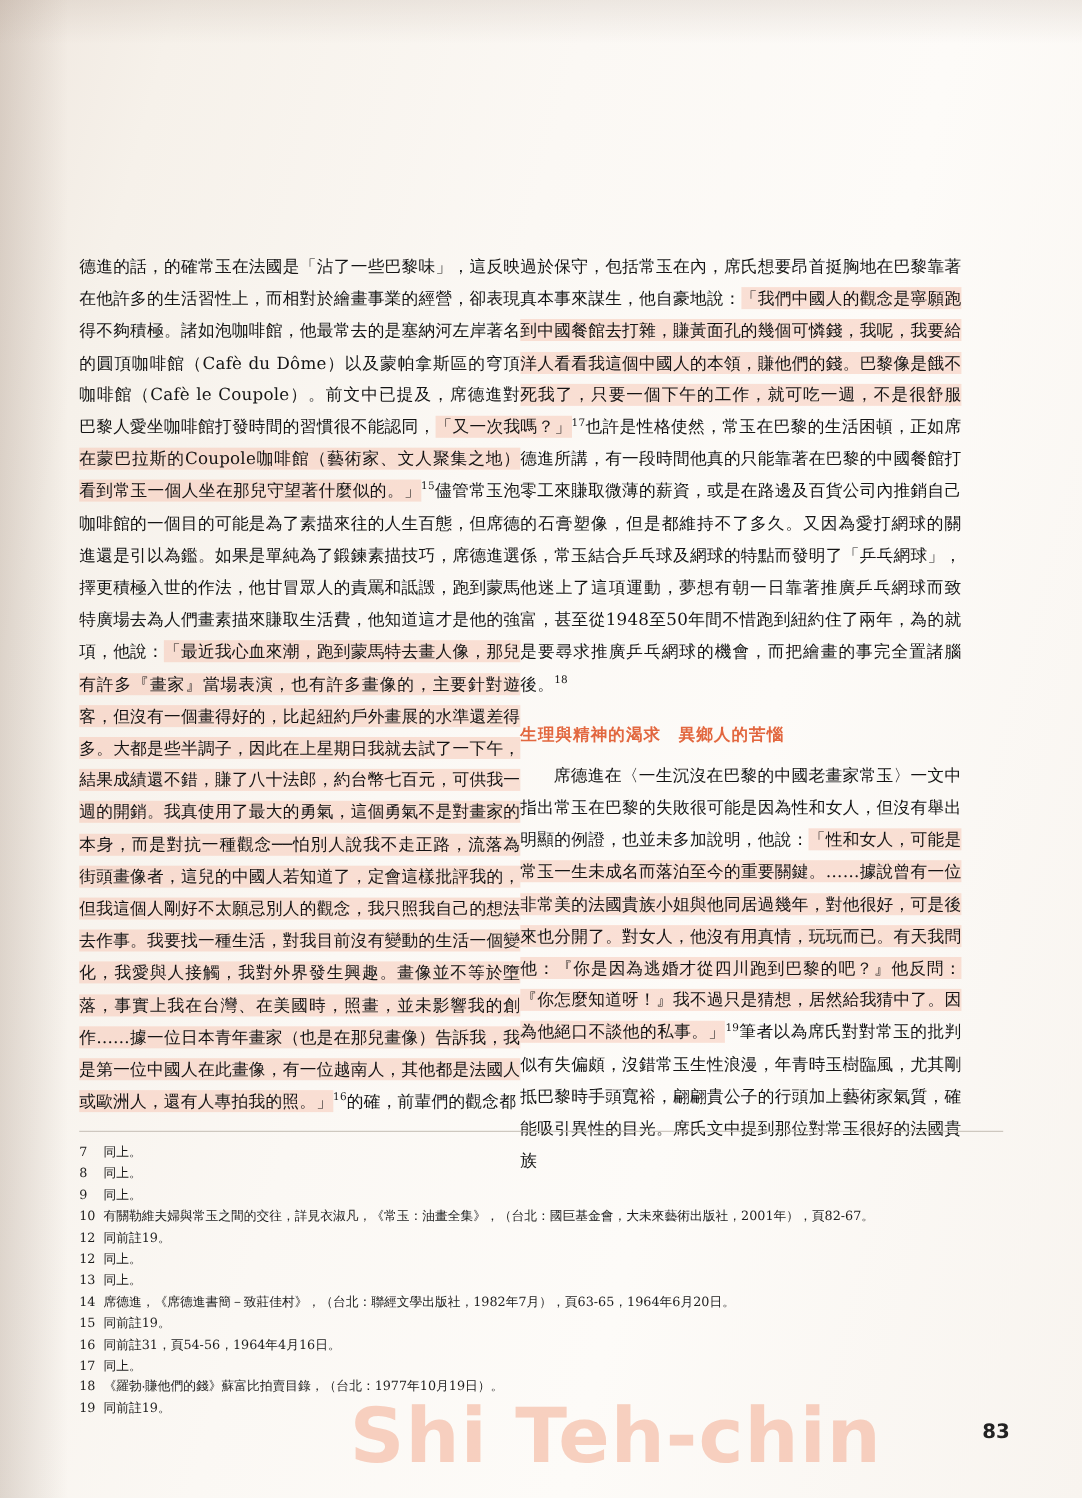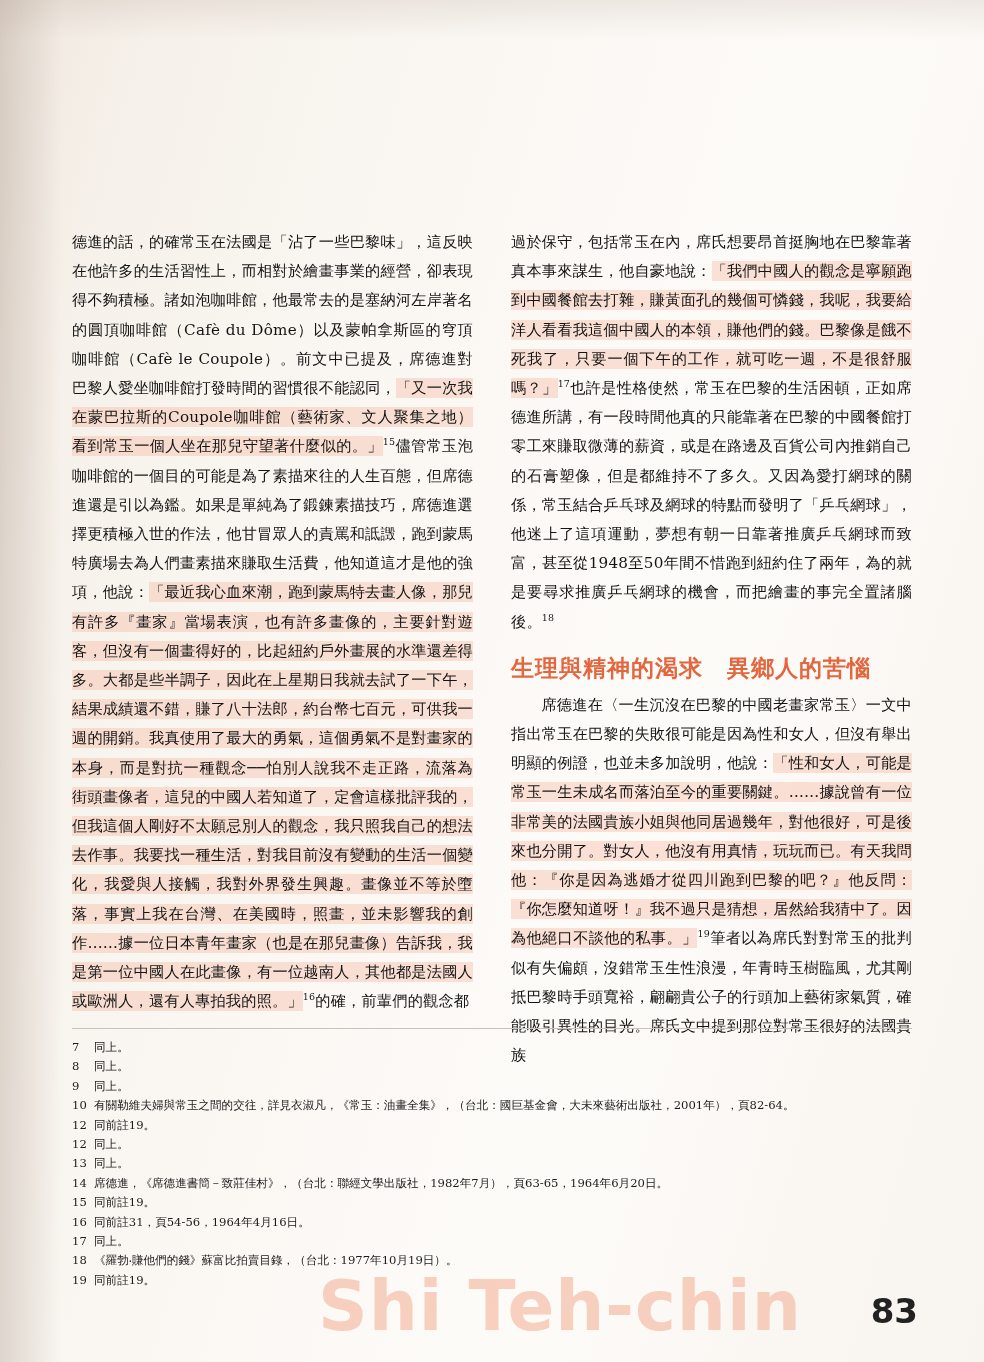--- a/index.html
+++ b/index.html
@@ -25,21 +25,20 @@
   .page {
     position: absolute;
     inset: 0;
   }
   .columns {
     position: absolute;
     left: 72px;
     top: 228px;
     width: 840px;
     display: flex;
-    gap: 38px;
   }
   .col {
     width: 401px;
   }
   p.body {
     margin: 0 0 0 0;
     font-size: 15.2px;
     line-height: 29.2px;
     text-align: justify;
     text-justify: inter-ideograph;
@@ -55,21 +54,21 @@
     box-decoration-break: clone;
     -webkit-box-decoration-break: clone;
   }
   sup {
     font-size: 9.5px;
     vertical-align: super;
     line-height: 0;
   }
   .section-head {
     margin: 16px 0 8px 0;
-    font-size: 23px;
+    font-size: 15px;
     line-height: 30px;
     font-weight: bold;
     color: #e2673f;
     letter-spacing: 1px;
   }
   .rule {
     position: absolute;
     left: 72px;
     top: 1028px;
     width: 840px;
@@ -108,21 +107,21 @@
     letter-spacing: 1px;
     color: rgba(243, 180, 157, 0.62);
     line-height: 1;
     user-select: none;
   }
   .folio {
     position: absolute;
     right: 66px;
     top: 1291px;
     font-family: "DejaVu Sans", "Liberation Sans", sans-serif;
-    font-size: 34px;
+    font-size: 18px;
     font-weight: bold;
     color: #222;
   }
   .edge-shadow {
     position: absolute;
     left: 0; top: 0; bottom: 0; width: 62px;
     background: linear-gradient(to right, rgba(160,140,125,0.30), rgba(160,140,125,0.0));
     pointer-events: none;
   }
   .top-shadow {
@@ -163,21 +162,21 @@
     <div class="note">
       <span class="num">8</span>
       <span class="txt">同上。</span>
     </div>
     <div class="note">
       <span class="num">9</span>
       <span class="txt">同上。</span>
     </div>
     <div class="note">
       <span class="num">10</span>
-      <span class="txt">有關勒維夫婦與常玉之間的交往，詳見衣淑凡，《常玉：油畫全集》，（台北：國巨基金會，大未來藝術出版社，2001年），頁82-64。</span>
+      <span class="txt">有關勒維夫婦與常玉之間的交往，詳見衣淑凡，《常玉：油畫全集》，（台北：國巨基金會，大未來藝術出版社，2001年），頁82-67。</span>
     </div>
     <div class="note">
       <span class="num">12</span>
       <span class="txt">同前註19。</span>
     </div>
     <div class="note">
       <span class="num">12</span>
       <span class="txt">同上。</span>
     </div>
     <div class="note">

